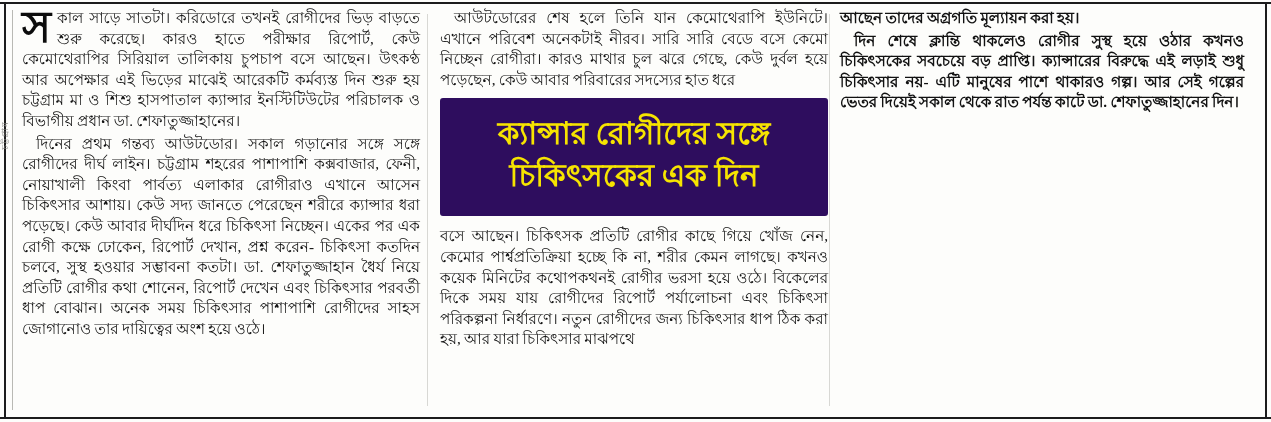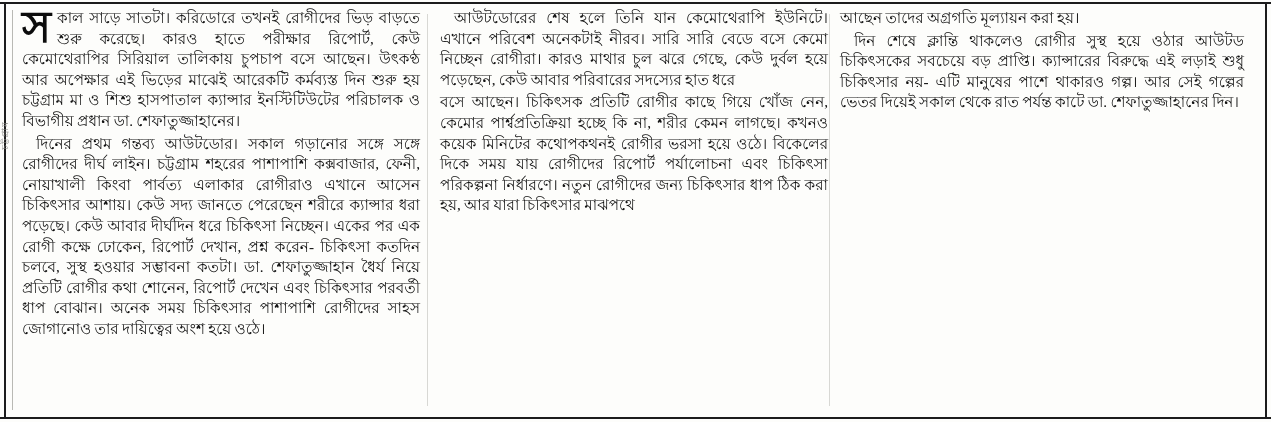--- a/index.html
+++ b/index.html
@@ -70,21 +70,21 @@
     height: 404px;
     display: flex;
     gap: 12px;
   }
   .col {
     position: relative;
     box-sizing: border-box;
   }
   .col-1 { width: 406px; padding-right: 8px; }
   .col-2 { width: 388px; }
-  .col-3 { width: 404px; }
+  .col-3 { width: 404px; font-weight: bold; }
   .col-sep {
     position: absolute;
     top: 6px;
     bottom: 6px;
     width: 1px;
     background: #d8d8d4;
   }
   p {
     margin: 0 0 2px 0;
     font-size: 15.2px;
@@ -147,24 +147,28 @@
 
     <div class="col col-1">
       <p class="dropcap-para"><span class="dropcap">স</span><span>কাল সাড়ে সাতটা। করিডোরে তখনই রোগীদের ভিড় বাড়তে শুরু করেছে। কারও হাতে পরীক্ষার রিপোর্ট, কেউ কেমোথেরাপির সিরিয়াল তালিকায় চুপচাপ বসে আছেন। উৎকণ্ঠ আর অপেক্ষার এই ভিড়ের মাঝেই আরেকটি কর্মব্যস্ত দিন শুরু হয় চট্টগ্রাম মা ও শিশু হাসপাতাল ক্যান্সার ইনস্টিটিউটের পরিচালক ও বিভাগীয় প্রধান ডা. শেফাতুজ্জাহানের।</span></p>
       <p>দিনের প্রথম গন্তব্য আউটডোর। সকাল গড়ানোর সঙ্গে সঙ্গে রোগীদের দীর্ঘ লাইন। চট্টগ্রাম শহরের পাশাপাশি কক্সবাজার, ফেনী, নোয়াখালী কিংবা পার্বত্য এলাকার রোগীরাও এখানে আসেন চিকিৎসার আশায়। কেউ সদ্য জানতে পেরেছেন শরীরে ক্যান্সার ধরা পড়েছে। কেউ আবার দীর্ঘদিন ধরে চিকিৎসা নিচ্ছেন। একের পর এক রোগী কক্ষে ঢোকেন, রিপোর্ট দেখান, প্রশ্ন করেন- চিকিৎসা কতদিন চলবে, সুস্থ হওয়ার সম্ভাবনা কতটা। ডা. শেফাতুজ্জাহান ধৈর্য নিয়ে প্রতিটি রোগীর কথা শোনেন, রিপোর্ট দেখেন এবং চিকিৎসার পরবর্তী ধাপ বোঝান। অনেক সময় চিকিৎসার পাশাপাশি রোগীদের সাহস জোগানোও তার দায়িত্বের অংশ হয়ে ওঠে।</p>
       <div class="col-sep" style="right:0;"></div>
     </div>
 
     <div class="col col-2">
       <p>আউটডোরের শেষ হলে তিনি যান কেমোথেরাপি ইউনিটে। এখানে পরিবেশ অনেকটাই নীরব। সারি সারি বেডে বসে কেমো নিচ্ছেন রোগীরা। কারও মাথার চুল ঝরে গেছে, কেউ দুর্বল হয়ে পড়েছেন, কেউ আবার পরিবারের সদস্যের হাত ধরে</p>
 
+      <div class="headline-box">
+        <span class="headline-line">ক্যান্সার রোগীদের সঙ্গে</span>
+        <span class="headline-line">চিকিৎসকের এক দিন</span>
+      </div>
 
       <p class="noindent">বসে আছেন। চিকিৎসক প্রতিটি রোগীর কাছে গিয়ে খোঁজ নেন, কেমোর পার্শ্বপ্রতিক্রিয়া হচ্ছে কি না, শরীর কেমন লাগছে। কখনও কয়েক মিনিটের কথোপকথনই রোগীর ভরসা হয়ে ওঠে। বিকেলের দিকে সময় যায় রোগীদের রিপোর্ট পর্যালোচনা এবং চিকিৎসা পরিকল্পনা নির্ধারণে। নতুন রোগীদের জন্য চিকিৎসার ধাপ ঠিক করা হয়, আর যারা চিকিৎসার মাঝপথে</p>
       <div class="col-sep" style="right:-2px;"></div>
     </div>
 
     <div class="col col-3">
       <p class="noindent">আছেন তাদের অগ্রগতি মূল্যায়ন করা হয়।</p>
-      <p>দিন শেষে ক্লান্তি থাকলেও রোগীর সুস্থ হয়ে ওঠার আউটড চিকিৎসকের সবচেয়ে বড় প্রাপ্তি। ক্যান্সারের বিরুদ্ধে এই লড়াই শুধু চিকিৎসার নয়- এটি মানুষের পাশে থাকারও গল্প। আর সেই গল্পের ভেতর দিয়েই সকাল থেকে রাত পর্যন্ত কাটে ডা. শেফাতুজ্জাহানের দিন।</p>
+      <p>দিন শেষে ক্লান্তি থাকলেও রোগীর সুস্থ হয়ে ওঠার কখনও চিকিৎসকের সবচেয়ে বড় প্রাপ্তি। ক্যান্সারের বিরুদ্ধে এই লড়াই শুধু চিকিৎসার নয়- এটি মানুষের পাশে থাকারও গল্প। আর সেই গল্পের ভেতর দিয়েই সকাল থেকে রাত পর্যন্ত কাটে ডা. শেফাতুজ্জাহানের দিন।</p>
     </div>
 
   </div>
 </div>
 
 </body></html>

